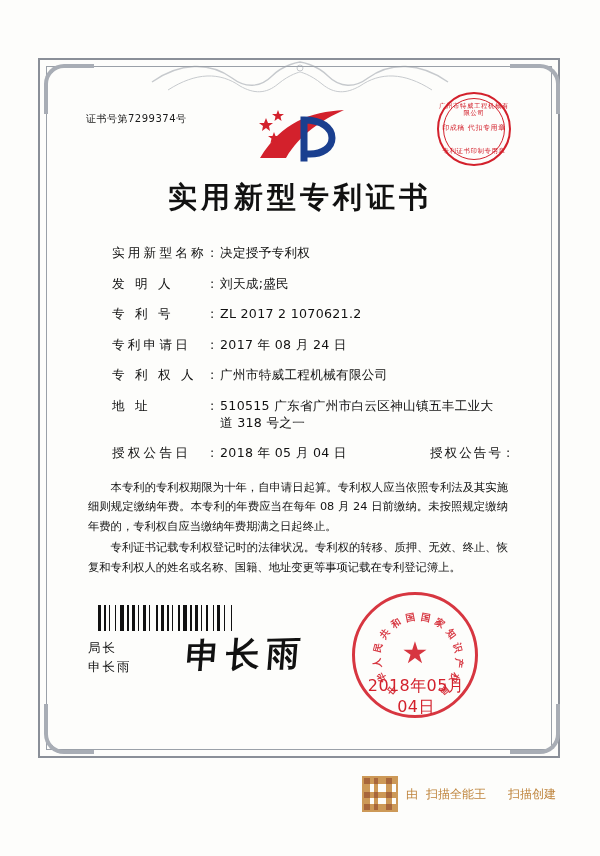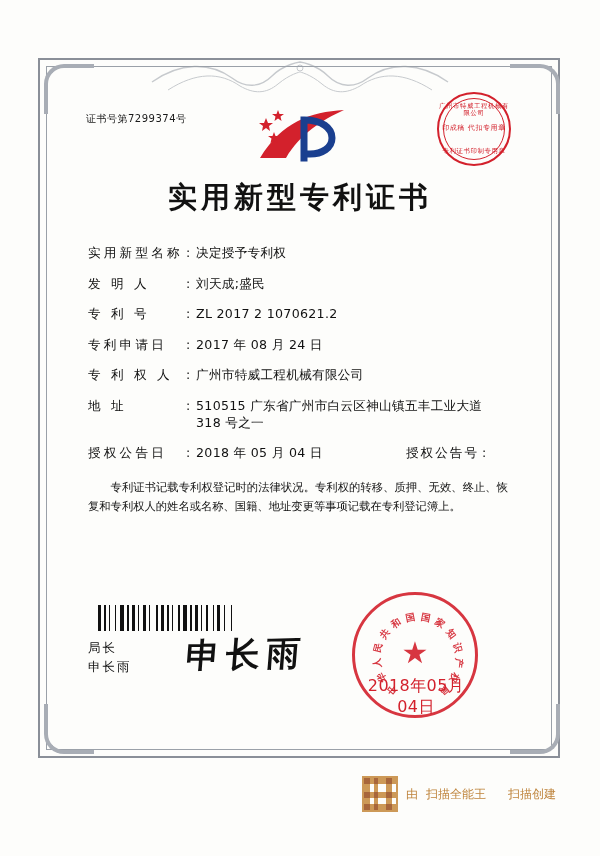--- a/index.html
+++ b/index.html
@@ -137,20 +137,21 @@
     top: 244px;
     width: 418px;
     font-size: 12.6px;
     color: #111;
     line-height: 1.35;
   }
   .frow {
     display: flex;
     align-items: flex-start;
     margin-bottom: 13.5px;
+    margin-left: 24px;
   }
   .flabel {
     width: 98px;
     flex: 0 0 98px;
     letter-spacing: 3.2px;
     white-space: nowrap;
   }
   .fcolon {
     width: 10px;
     flex: 0 0 10px;
@@ -376,20 +377,21 @@
     <div class="frow two">
       <div class="flabel">授权公告日</div>
       <div class="fcolon">:</div>
       <div class="fvalue">2018 年 05 月 04 日</div>
       <div class="flabel2">授权公告号</div>
       <div class="fcolon">:</div>
     </div>
   </div>
 
   <div class="body-text">
+    <p>本专利的专利权期限为十年，自申请日起算。专利权人应当依照专利法及其实施细则规定缴纳年费。本专利的年费应当在每年 08 月 24 日前缴纳。未按照规定缴纳年费的，专利权自应当缴纳年费期满之日起终止。</p>
     <p>专利证书记载专利权登记时的法律状况。专利权的转移、质押、无效、终止、恢复和专利权人的姓名或名称、国籍、地址变更等事项记载在专利登记簿上。</p>
   </div>
 
   <div class="barcode" id="barcode"><span style="width:3px;"></span><span style="width:1px;visibility:hidden;"></span><span style="width:2px;"></span><span style="width:1px;visibility:hidden;"></span><span style="width:1px;"></span><span style="width:3px;visibility:hidden;"></span><span style="width:1px;"></span><span style="width:2px;visibility:hidden;"></span><span style="width:4px;"></span><span style="width:1px;visibility:hidden;"></span><span style="width:2px;"></span><span style="width:1px;visibility:hidden;"></span><span style="width:3px;"></span><span style="width:1px;visibility:hidden;"></span><span style="width:1px;"></span><span style="width:2px;visibility:hidden;"></span><span style="width:3px;"></span><span style="width:1px;visibility:hidden;"></span><span style="width:1px;"></span><span style="width:4px;visibility:hidden;"></span><span style="width:2px;"></span><span style="width:1px;visibility:hidden;"></span><span style="width:3px;"></span><span style="width:1px;visibility:hidden;"></span><span style="width:2px;"></span><span style="width:1px;visibility:hidden;"></span><span style="width:1px;"></span><span style="width:3px;visibility:hidden;"></span><span style="width:2px;"></span><span style="width:1px;visibility:hidden;"></span><span style="width:4px;"></span><span style="width:1px;visibility:hidden;"></span><span style="width:2px;"></span><span style="width:1px;visibility:hidden;"></span><span style="width:3px;"></span><span style="width:1px;visibility:hidden;"></span><span style="width:1px;"></span><span style="width:2px;visibility:hidden;"></span><span style="width:2px;"></span><span style="width:3px;visibility:hidden;"></span><span style="width:1px;"></span><span style="width:1px;visibility:hidden;"></span><span style="width:3px;"></span><span style="width:2px;visibility:hidden;"></span><span style="width:1px;"></span><span style="width:4px;visibility:hidden;"></span><span style="width:1px;"></span><span style="width:2px;visibility:hidden;"></span></div>
 
   <div class="director">
     <div>局长</div>
     <div>申长雨</div>
   </div>
 

